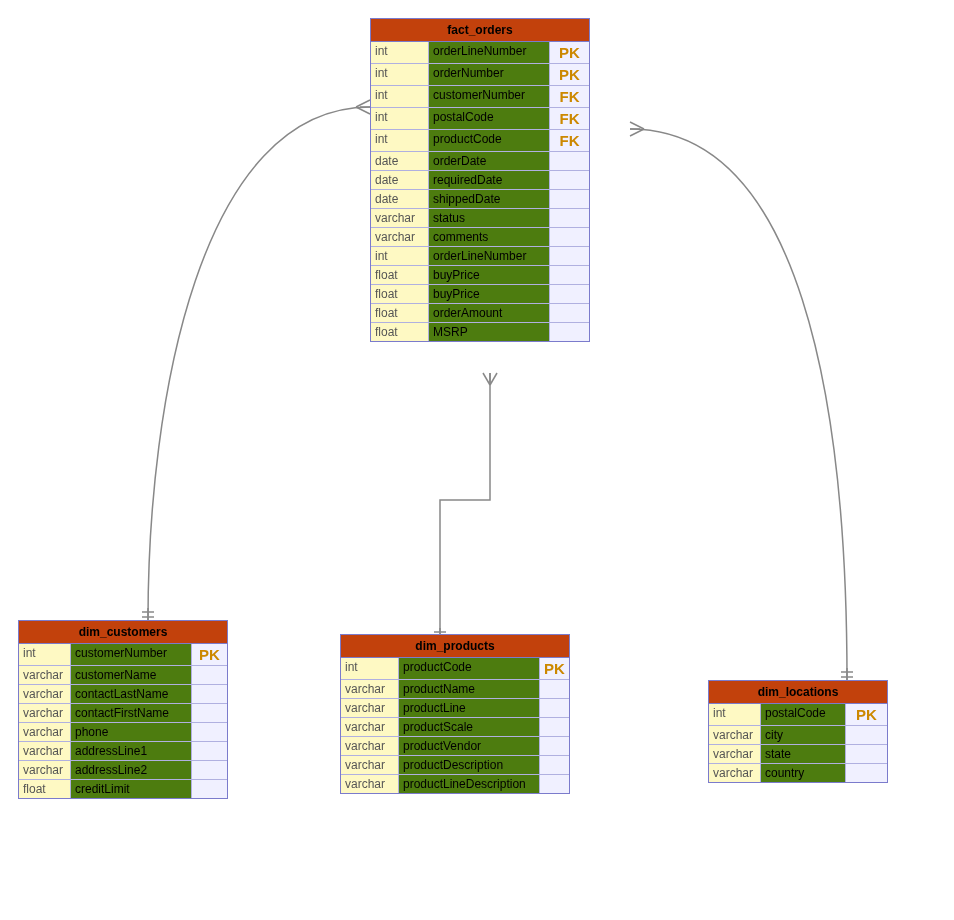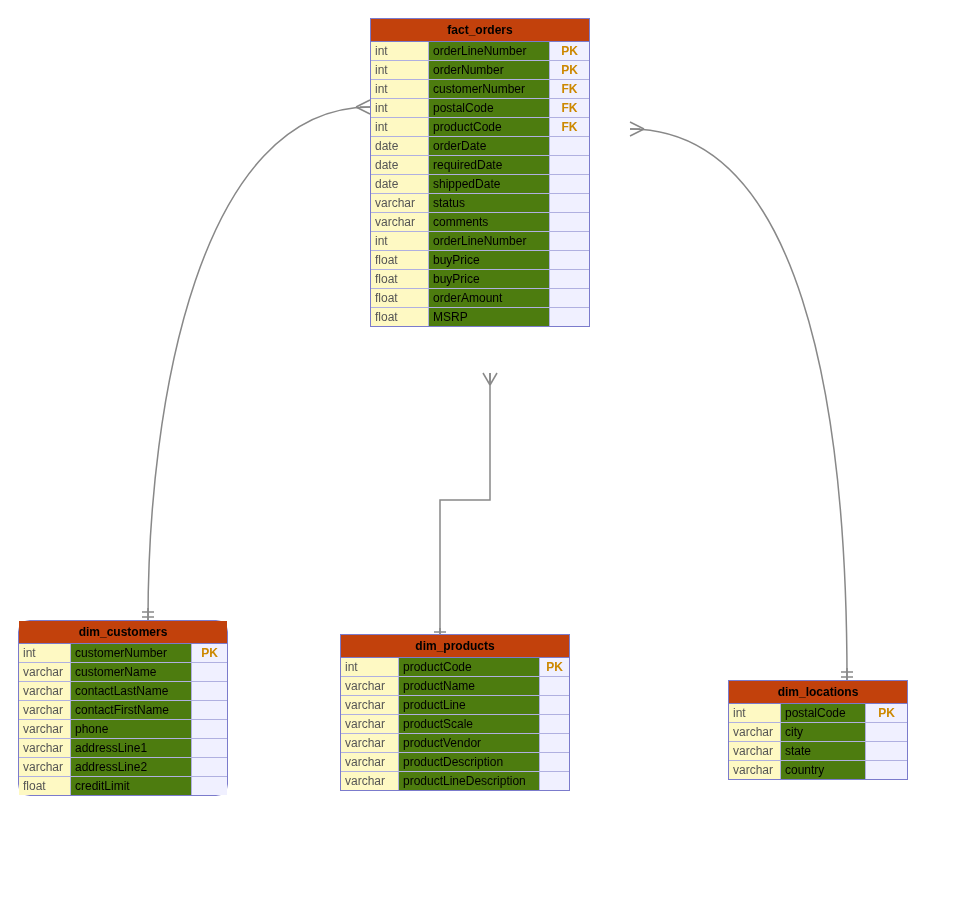--- a/index.html
+++ b/index.html
@@ -61,21 +61,21 @@
       color: #000;
     }
     .col-key {
       width: 42px;
       min-width: 26px;
       padding: 2px 2px;
       text-align: center;
       background: #f0f0ff;
       color: #cc8800;
       font-weight: bold;
-      font-size: 12px;
+      font-size: 15px;
       border-left: 1px solid #b0b0e0;
     }
     
     #fact_orders .col-type { width: 58px; min-width: 58px; }
     #fact_orders .col-name { min-width: 120px; }
     #dim_products .col-type { width: 58px; min-width: 58px; }
     #dim_products .col-name { min-width: 140px; }
     #dim_customers .col-type { width: 52px; min-width: 52px; }
     #dim_customers .col-name { min-width: 120px; }
     #dim_locations .col-type { width: 52px; min-width: 52px; }
@@ -192,21 +192,21 @@
         <div class="col-name">orderAmount</div>
         <div class="col-key"></div>
       </div>
       <div class="table-row">
         <div class="col-type">float</div>
         <div class="col-name">MSRP</div>
         <div class="col-key"></div>
       </div>
     </div>
 
-  <div id="dim_customers" class="table-box" style="left:18px; top:620px; width:210px;border-radius:12px;">
+  <div id="dim_customers" class="table-box" style="left:18px; top:620px; width:210px;">
     <div class="table-header">dim_customers</div>
   <div class="table-row">
         <div class="col-type">int</div>
         <div class="col-name">customerNumber</div>
         <div class="col-key">PK</div>
       </div>
       <div class="table-row">
         <div class="col-type">varchar</div>
         <div class="col-name">customerName</div>
         <div class="col-key"></div>
@@ -275,21 +275,21 @@
         <div class="col-name">productDescription</div>
         <div class="col-key"></div>
       </div>
       <div class="table-row">
         <div class="col-type">varchar</div>
         <div class="col-name">productLineDescription</div>
         <div class="col-key"></div>
       </div>
     </div>
 
-  <div id="dim_locations" class="table-box" style="left:728px; top:680px; width:180px;">
+  <div id="dim_locations" class="table-box" style="left:708px; top:680px; width:180px;">
     <div class="table-header">dim_locations</div>
   <div class="table-row">
         <div class="col-type">int</div>
         <div class="col-name">postalCode</div>
         <div class="col-key">PK</div>
       </div>
       <div class="table-row">
         <div class="col-type">varchar</div>
         <div class="col-name">city</div>
         <div class="col-key"></div>

